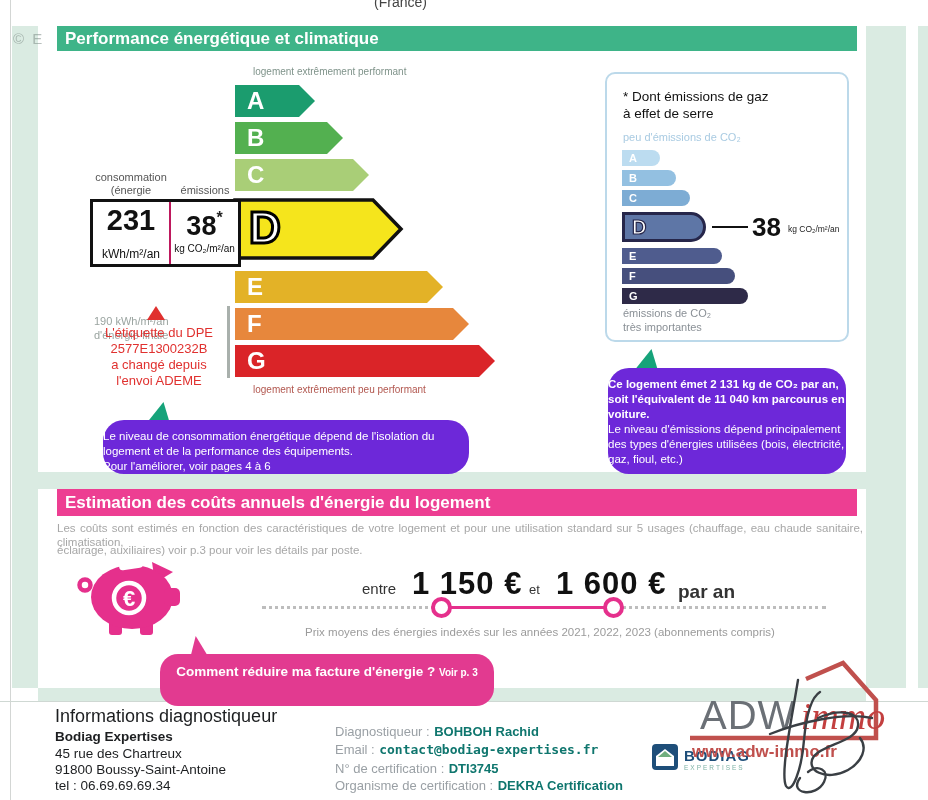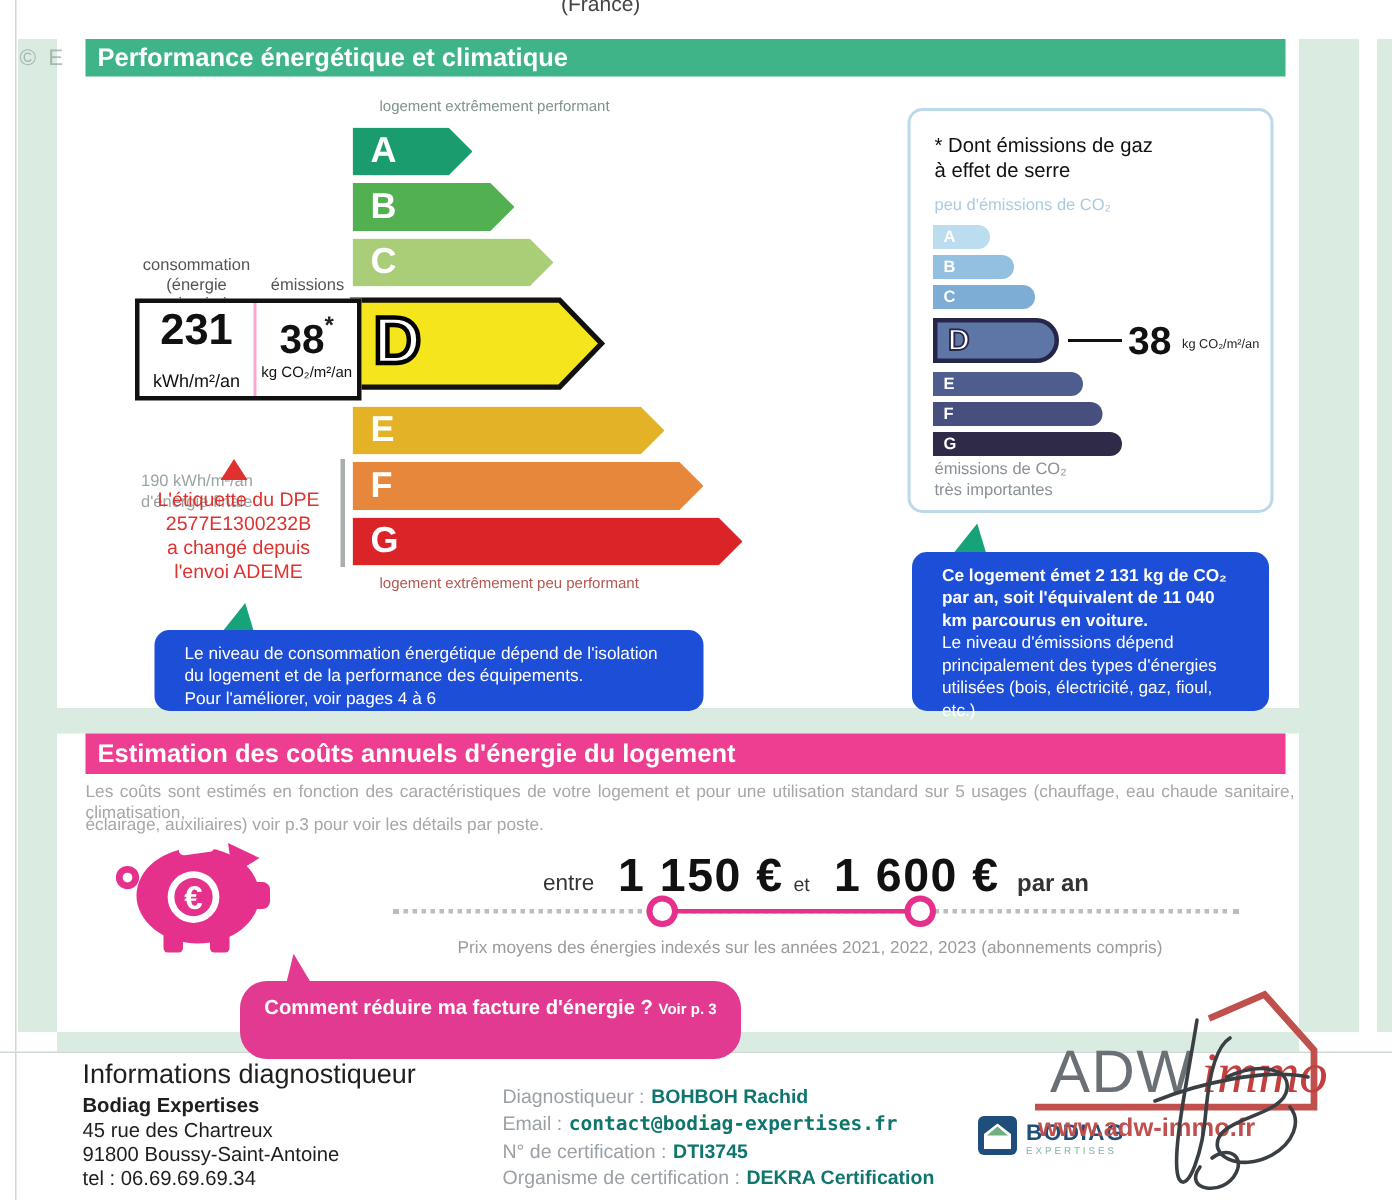--- a/index.html
+++ b/index.html
@@ -31,21 +31,21 @@
   .vline{width:3px;background:#a9b0ac;}
   
   .ges-panel{border:2px solid #bcd9ea;border-radius:10px;background:#fff;}
   .ges-title{font-size:13.5px;color:#111;line-height:17px;}
   .ges-low{font-size:11px;color:#a9cbe2;}
   .ges-high{font-size:11px;color:#8a9096;line-height:14px;}
   .connector{border-top:2px solid #111;}
   .ges-val{font-size:26px;font-weight:800;color:#111;}
   .ges-unit{font-size:8.5px;color:#222;}
   
-  .callout{background:#1d4ed8;border-radius:10px;color:#fff;font-size:11.5px;line-height:15px;padding:9px 20px;box-sizing:border-box;}
+  .callout{background:#6d28d9;border-radius:21px;color:#fff;font-size:11.5px;line-height:15px;padding:9px 0;box-sizing:border-box;}
   .callout b{font-weight:700;}
   .pointer-green{width:0;height:0;border-left:11px solid transparent;border-right:11px solid transparent;
                  border-bottom:20px solid #16a37a;transform:skewX(-14deg);}
   
   .desc{font-size:11.5px;color:#a7a7a7;line-height:14px;}
   .justify{text-align:justify;text-align-last:justify;}
   .cost-word{font-size:15px;color:#333;}
   .cost-num{font-size:31px;font-weight:700;color:#111;letter-spacing:1px;}
   .dotline{border-top:3px dotted #bdbdbd;}
   .solidline{border-top:3px solid #e5308c;}
@@ -101,21 +101,21 @@
       <div class="e-arrow" style="top: 345px; left: 0px; width: 260px; height: 32px; line-height: 32px; background: rgb(218, 36, 40); clip-path: polygon(0px 0px, calc(100% - 16px) 0px, 100% 50%, calc(100% - 16px) 100%, 0px 100%);">G</div>
     </div>
 
   <div class="abs tinylabel" style="left:88px;top:171px;width:86px;">
     <span>consommation</span><br>
     <span>(énergie primaire)</span>
   </div>
   <div class="abs tinylabel" style="left:176px;top:184px;width:58px;">émissions</div>
 
   <div class="abs valuebox" style="left:90px;top:199px;width:145px;height:62px;">
-    <div class="vb-cell" style="width:76px;border-right:2px solid #f9a8d4;">
+    <div class="vb-cell" style="width:76px;border-right:2px solid #be185d;">
       <div class="vb-num">231</div>
       <div class="vb-unit" style="font-size:12px;margin-top:12px;">kWh/m²/an</div>
     </div>
     <div class="vb-cell" style="flex:1;">
       <div style="display:flex;align-items:flex-start;">
         <span class="vb-num" style="font-size:27px;">38</span>
         <span style="font-size:16px;font-weight:700;margin-top:-3px;">*</span>
       </div>
       <div class="vb-unit" style="font-size:10px;">kg CO₂/m²/an</div>
     </div>
@@ -190,21 +190,21 @@
     <rect x="88" y="36" width="16" height="18" rx="5" fill="#e5308c"></rect>
     <rect x="43" y="10" width="24" height="7" rx="3.5" fill="#fff" transform="rotate(-8 55 13)"></rect>
     <circle cx="53" cy="46" r="15" fill="none" stroke="#fff" stroke-width="4.5"></circle>
     <text x="53" y="54" font-size="22" font-weight="bold" fill="#fff" text-anchor="middle" font-family="Liberation Sans, sans-serif">€</text>
   </svg>
 
   <span class="abs cost-word" style="left:362px;top:580px;">entre</span>
   <span class="abs cost-num" style="left:412px;top:566px;">1 150 €</span>
   <span class="abs cost-word" style="left:529px;top:582px;font-size:13px;">et</span>
   <span class="abs cost-num" style="left:556px;top:566px;">1 600 €</span>
-  <span class="abs cost-word" style="left:678px;top:581px;font-weight:700;font-size:16px;">par an</span>
+  <span class="abs cost-word" style="left:678px;top:581px;font-weight:700;font-size:19px;">par an</span>
 
   <div class="abs dotline" style="left:262px;top:606px;width:564px;"></div>
   <div class="abs solidline" style="left:440px;top:606px;width:172px;"></div>
   <div class="abs knob" style="left:431px;top:597px;"></div>
   <div class="abs knob" style="left:603px;top:597px;"></div>
 
   <div class="abs pricenote" style="left:260px;top:626px;width:560px;">Prix moyens des énergies indexés sur les années 2021, 2022, 2023 (abonnements compris)</div>
 
   <div class="abs pointer-pink" style="left:193px;top:638px;"></div>
   <div class="abs cta" style="left:160px;top:654px;width:334px;">

